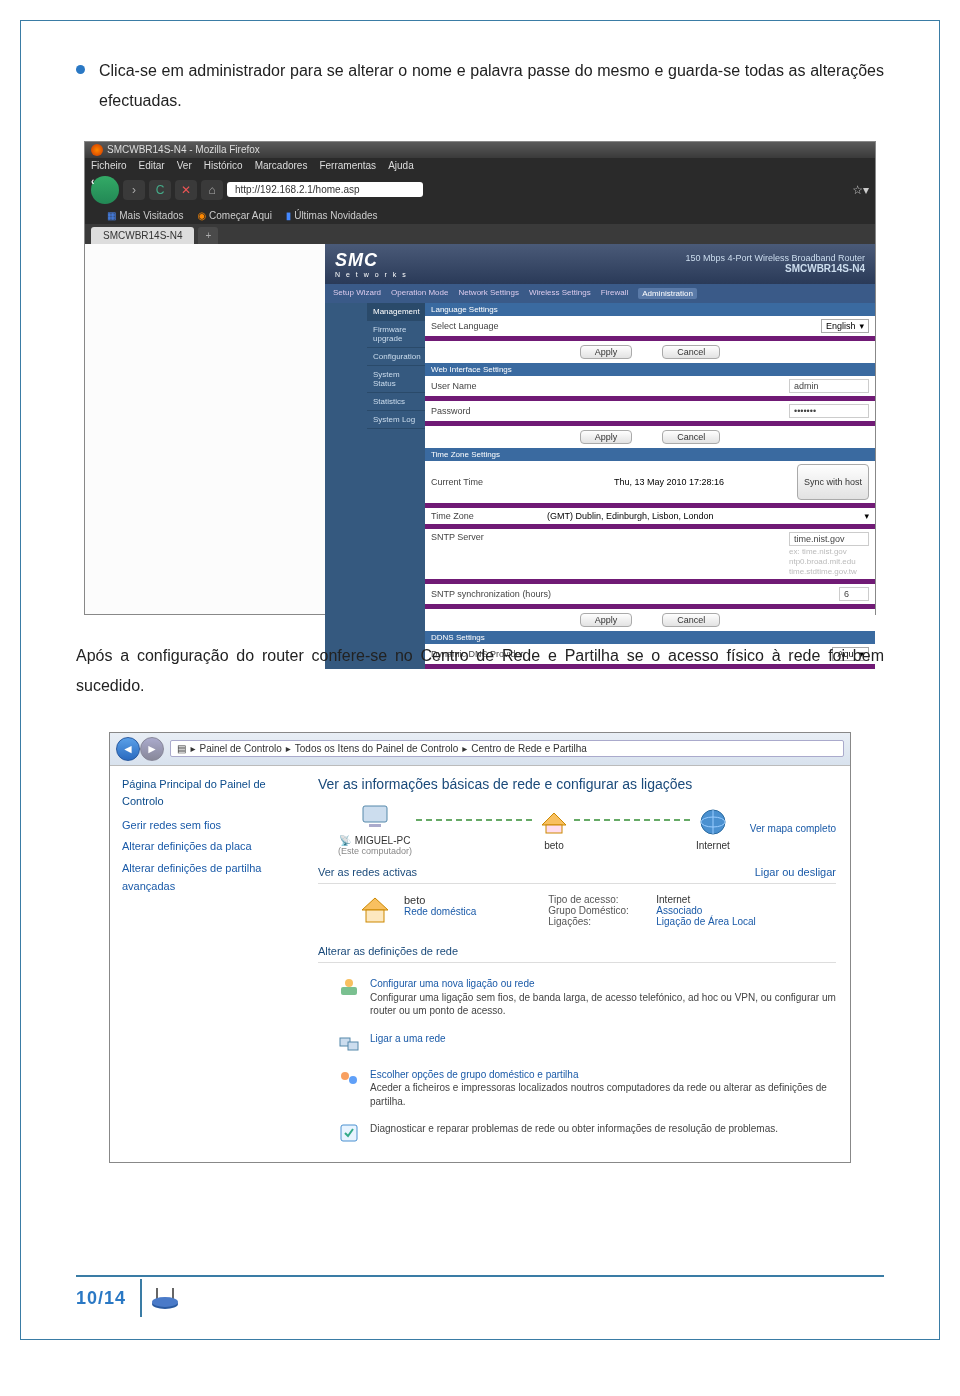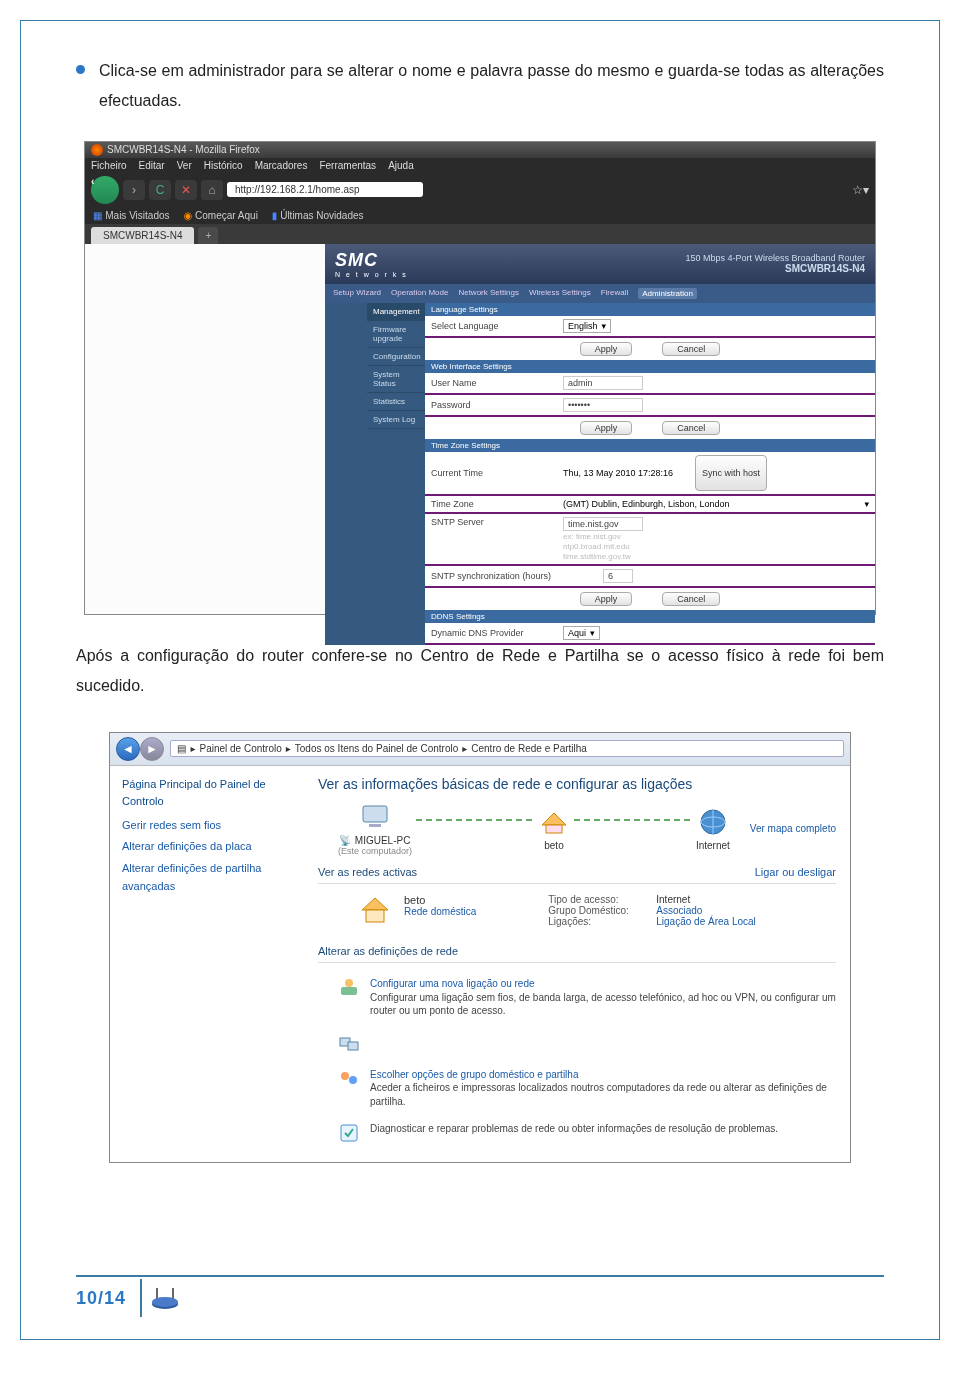--- a/index.html
+++ b/index.html
@@ -75,21 +75,21 @@
   .ff-url {
     background: #fff;
     border-radius: 3px;
     padding: 2px 8px;
     font-size: 10px;
     color: #333;
     flex:0 0 180px;
   }
   .ff-bookmarks {
     background: #2a2a2a;
-    padding: 3px 8px;
+    padding: 3px 22px;
     font-size: 10px;
     color: #ccc;
     display: flex;
     gap: 14px;
     align-items: center;
   }
   .ff-tabstrip {
     background: #3a3a3a;
     padding: 3px 6px 0 6px;
     display: flex;
@@ -127,21 +127,21 @@
     padding:4px 8px;
     display:flex;gap:10px;justify-content:flex-start;
   }
   .smc-tabs span.active{color:#fff;background:#5a7aa8;padding:1px 4px;border-radius:2px;}
   .smc-main { display:flex; flex:1; background:#fff;}
   .smc-side { width:100px; background:#35597f; color:#cde; font-size:8px;}
   .smc-side div{padding:4px 6px;border-bottom:1px solid #2a4a6a;margin-left:42px;}
   .smc-side .active{background:#2a4a6a;color:#fff;}
   .smc-content { flex:1; padding: 0; font-size:9px;}
   .sx-hdr { background:#3a6aa0;color:#fff;padding:2px 6px;font-size:8px;}
-  .sx-row { display:flex;padding:3px 6px;border-bottom:2px solid #701a75;align-items:center;gap:22px;}
+  .sx-row { display:flex;padding:3px 6px;border-bottom:5px solid #701a75;align-items:center;gap:6px;justify-content:space-between;}
   .sx-lbl { width:110px;color:#444;}
   .sx-input { background:#fff;border:1px solid #ccc;padding:1px 4px;color:#444;min-width:70px;font-size:9px;}
   .sx-sel { border:1px solid #aaa;padding:1px 4px;background:#fff;display:inline-flex;align-items:center;gap:4px;}
   .sx-btnrow { display:flex;justify-content:center;gap:30px;padding:4px 0;}
   .sx-btn { background:linear-gradient(#fefefe,#e2e2e2);border:1px solid #aaa;padding:1px 14px;border-radius:4px;font-size:9px;color:#333;}
   .faded { color:#bbb;font-size:8px;}
   
   .para2 {
     font-size: 16px;
     line-height: 1.9;
@@ -473,20 +473,21 @@
                 <div class="ch-title">Configurar uma nova ligação ou rede</div>
                 <div class="ch-desc">Configurar uma ligação sem fios, de banda larga, de acesso telefónico, ad hoc ou VPN, ou configurar um router ou um ponto de acesso.</div>
               </div>
           </div>
           <div class="ch-item">
             <svg class="ch-ico" viewBox="0 0 22 22">
                 <rect x="2" y="6" width="10" height="8" fill="#cde" stroke="#58a"></rect>
                 <rect x="10" y="10" width="10" height="8" fill="#cde" stroke="#58a"></rect>
               </svg>
             <div>
+                <div class="ch-title">Ligar a uma rede</div>
               </div>
           </div>
           <div class="ch-item">
             <svg class="ch-ico" viewBox="0 0 22 22">
                 <circle cx="7" cy="8" r="4" fill="#f8a060"></circle>
                 <circle cx="15" cy="12" r="4" fill="#60a0f8"></circle>
               </svg>
             <div>
                 <div class="ch-title">Escolher opções de grupo doméstico e partilha</div>
                 <div class="ch-desc">Aceder a ficheiros e impressoras localizados noutros computadores da rede ou alterar as definições de partilha.</div>

